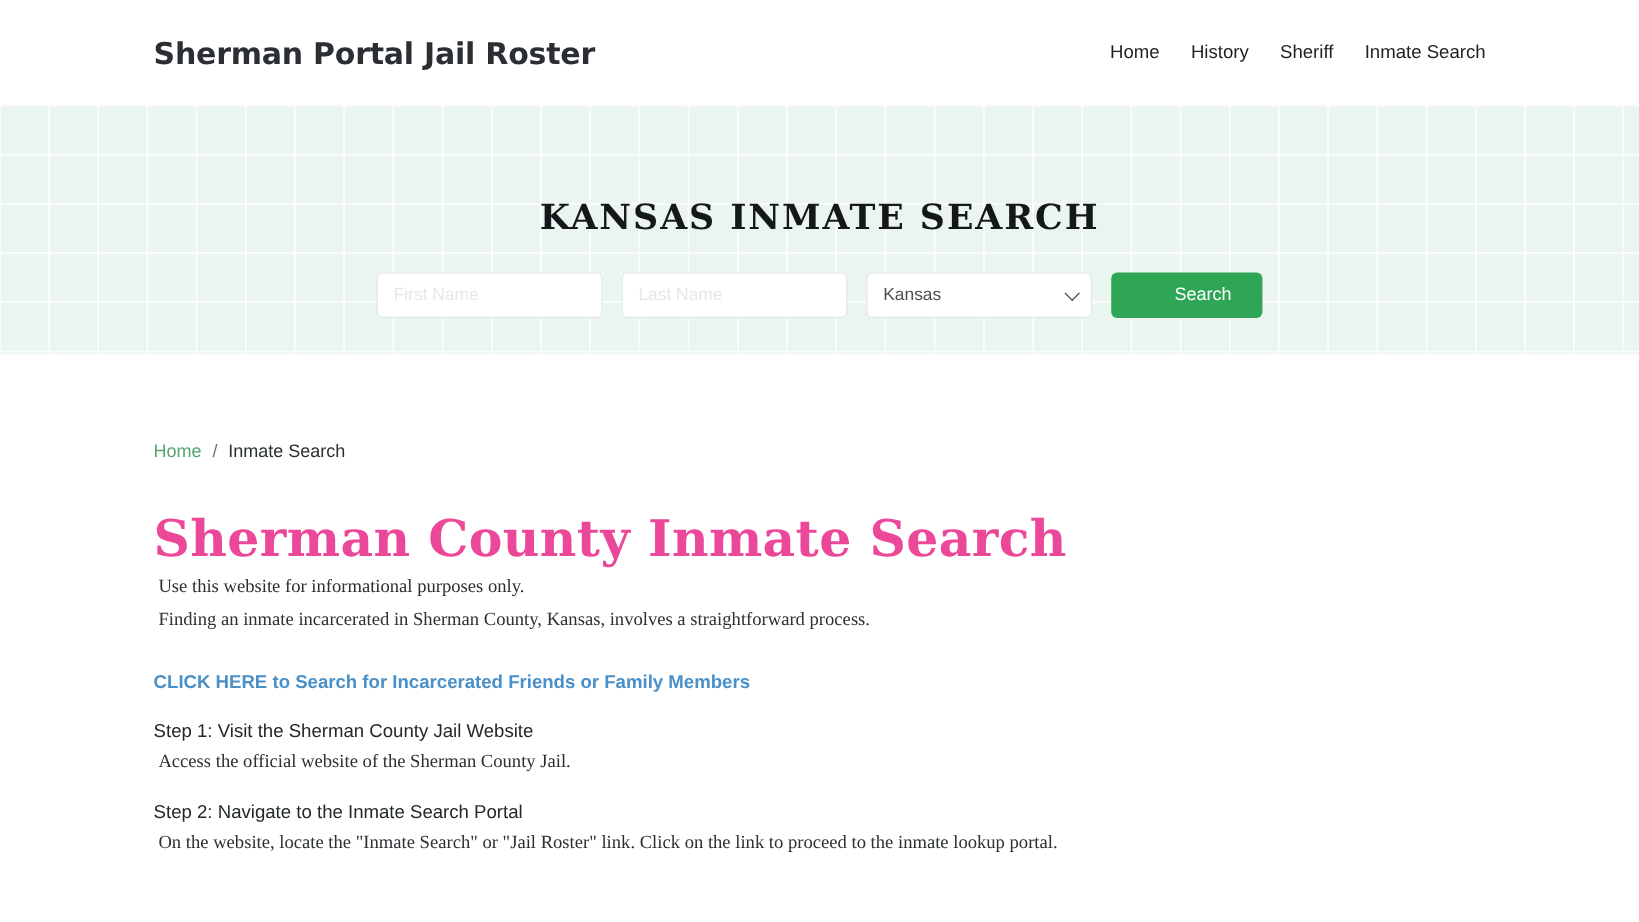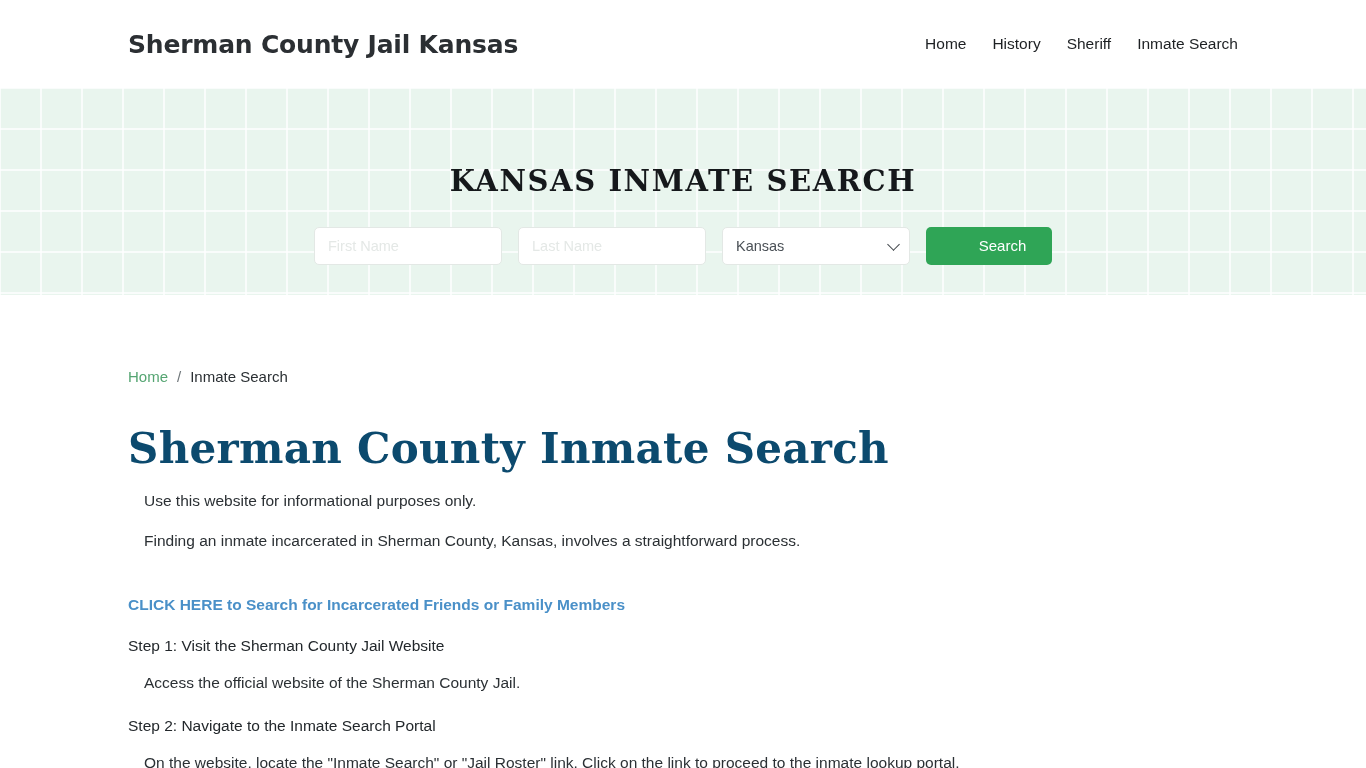--- a/index.html
+++ b/index.html
@@ -149,29 +149,30 @@
   }
   .breadcrumb .sep { color: #6d7478; }
   .breadcrumb .crumb-current { color: #2b3034; }
 
   .page-title {
     font-family: "DejaVu Serif", "Liberation Serif", serif;
     font-weight: 700;
     font-size: 42px;
     line-height: 1.15;
     letter-spacing: 0.3px;
-    color: #0c4a6e;
+    color: #ec4899;
     margin: 40px 0 0 0;
   }
 
   p.body-text {
     font-size: 15.5px;
     line-height: 1.5;
     color: #2b3034;
-    margin: 16px;
+    margin: 4px;
+    font-family: Liberation Serif, serif;
   }
   .p1 { margin-top: 46px; }
   .p2 { margin-top: 25px; }
 
   a.cta-link {
     display: inline-block;
     margin-top: 28px;
     font-size: 15.5px;
     font-weight: 700;
     color: #4a90c8;
@@ -184,21 +185,21 @@
     color: #22272b;
     margin: 23px 0 0 0;
   }
   .p3 { margin-top: 26px; }
   .p4 { margin-top: 26px; }
 </style>
 </head>
 <body>
 
 <header class="site-header">
-  <a class="brand" href="#">Sherman County Jail Kansas</a>
+  <a class="brand" href="#">Sherman Portal Jail Roster</a>
   <nav class="main-nav">
     <a href="#">Home</a>
     <a href="#">History</a>
     <a href="#">Sheriff</a>
     <a href="#">Inmate Search</a>
   </nav>
 </header>
 
 <section class="hero">
   <h2 class="hero-title">Kansas Inmate Search</h2>

